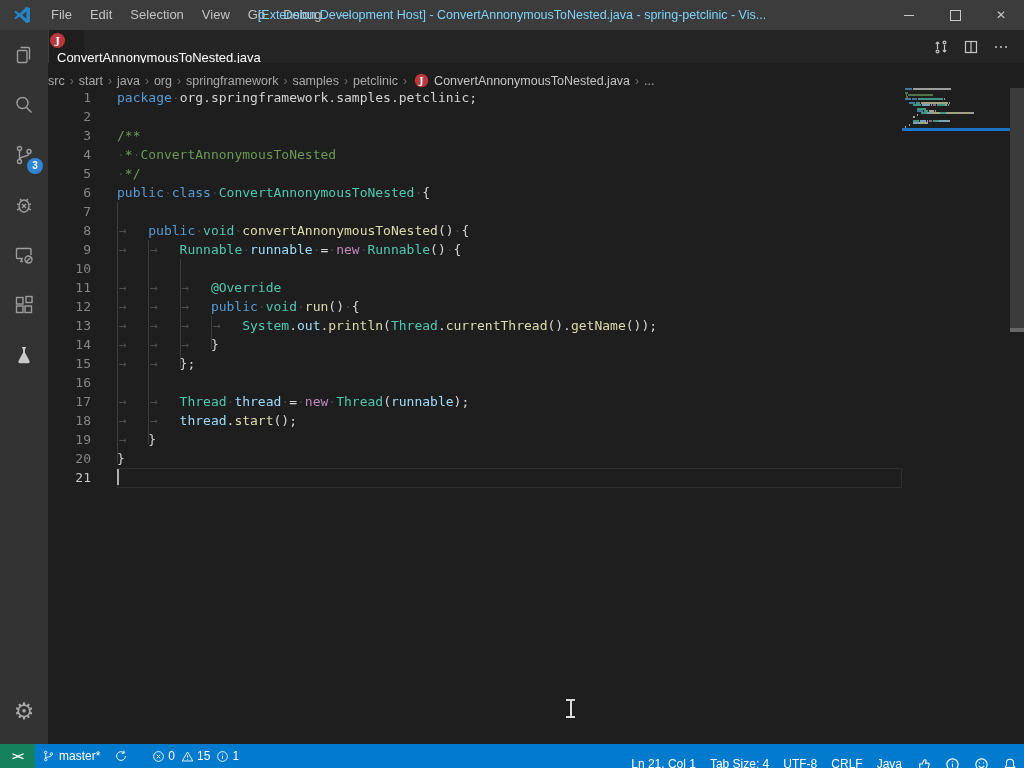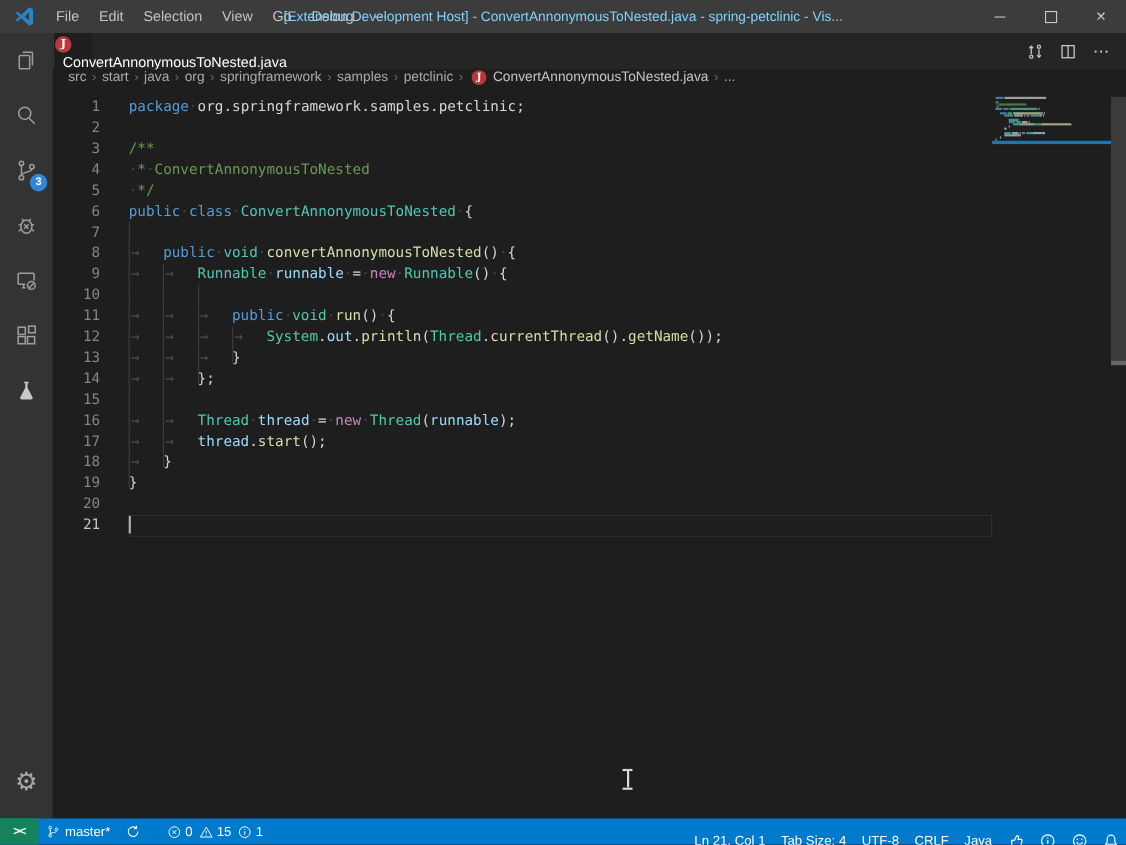--- a/index.html
+++ b/index.html
@@ -33,22 +33,22 @@
   .tab-label{color:#ffffff;font-size:13px;margin:0 8px 0 7px;}
   .tab-close{color:#a0a0a0;font-size:13px;width:18px;text-align:center;}
   .java-icon{width:15px;height:15px;border-radius:50%;background:#b8383d;color:#fff;
              font-size:10px;font-weight:bold;line-height:15px;text-align:center;display:inline-block;
              font-family:"DejaVu Serif",serif;}
   .tab-actions{position:absolute;right:8px;top:30px;height:33px;display:flex;align-items:center;}
   .tab-act{width:30px;height:26px;display:flex;align-items:center;justify-content:center;color:#c5c5c5;}
   .tab-act svg{stroke:#c5c5c5;fill:none;stroke-width:1.2;}
 
   
-  .breadcrumb{left:48px;top:63px;width:976px;height:25px;background:#1e1e1e;display:flex;align-items:flex-start;
-              padding-left:14px;box-sizing:border-box;font-size:12.5px;color:#a9a9a9;}
+  .breadcrumb{left:48px;top:63px;width:976px;height:25px;background:#1e1e1e;display:flex;align-items:flex-end;
+              box-sizing:border-box;font-size:12.5px;color:#a9a9a9;}
   .bc-sep{color:#6e6e6e;margin:0 5px;font-size:12px;}
   .bc-file{color:#c5c5c5;margin-left:5px;}
   .bc-java{margin-left:2px;transform:scale(.9);}
 
   
   .editor{left:48px;top:88px;width:976px;height:656px;background:#1e1e1e;
           font-family:"DejaVu Sans Mono","Liberation Mono",monospace;font-size:13px;}
   .gutter{position:absolute;left:0;top:0;width:64px;}
   .ln{height:19px;line-height:19px;text-align:right;padding-right:21px;color:#858585;font-size:13px;}
   .ln.cur{color:#c6c6c6;}
@@ -267,20 +267,21 @@
       <div class="cl"><span class="tk-kw">package</span><span class="sp">·</span><span class="tk-pl">org.springframework.samples.petclinic;</span></div>
       <div class="cl"></div>
       <div class="cl"><span class="tk-cm">/**</span></div>
       <div class="cl"><span class="sp">·</span><span class="tk-cm">*</span><span class="sp">·</span><span class="tk-cm">ConvertAnnonymousToNested</span></div>
       <div class="cl"><span class="sp">·</span><span class="tk-cm">*/</span></div>
       <div class="cl"><span class="tk-kw">public</span><span class="sp">·</span><span class="tk-kw">class</span><span class="sp">·</span><span class="tk-ty">ConvertAnnonymousToNested</span><span class="sp">·</span><span class="tk-pl">{</span></div>
       <div class="cl"><span class="tab"></span></div>
       <div class="cl"><span class="tab">→</span><span class="tk-kw">public</span><span class="sp">·</span><span class="tk-ty">void</span><span class="sp">·</span><span class="tk-fn">convertAnnonymousToNested</span><span class="tk-pl">()</span><span class="sp">·</span><span class="tk-pl">{</span></div>
       <div class="cl"><span class="tab">→</span><span class="tab">→</span><span class="tk-ty">Runnable</span><span class="sp">·</span><span class="tk-va">runnable</span><span class="sp">·</span><span class="tk-pl">=</span><span class="sp">·</span><span class="tk-nw">new</span><span class="sp">·</span><span class="tk-ty">Runnable</span><span class="tk-pl">()</span><span class="sp">·</span><span class="tk-pl">{</span></div>
       <div class="cl"><span class="tab"></span><span class="tab"></span><span class="tab"></span></div>
+      <div class="cl"><span class="tab">→</span><span class="tab">→</span><span class="tab">→</span><span class="tk-ty">@Override</span></div>
       <div class="cl"><span class="tab">→</span><span class="tab">→</span><span class="tab">→</span><span class="tk-kw">public</span><span class="sp">·</span><span class="tk-ty">void</span><span class="sp">·</span><span class="tk-fn">run</span><span class="tk-pl">()</span><span class="sp">·</span><span class="tk-pl">{</span></div>
       <div class="cl"><span class="tab">→</span><span class="tab">→</span><span class="tab">→</span><span class="tab">→</span><span class="tk-ty">System</span><span class="tk-pl">.</span><span class="tk-va">out</span><span class="tk-pl">.</span><span class="tk-fn">println</span><span class="tk-pl">(</span><span class="tk-ty">Thread</span><span class="tk-pl">.</span><span class="tk-fn">currentThread</span><span class="tk-pl">().</span><span class="tk-fn">getName</span><span class="tk-pl">());</span></div>
       <div class="cl"><span class="tab">→</span><span class="tab">→</span><span class="tab">→</span><span class="tk-pl">}</span></div>
       <div class="cl"><span class="tab">→</span><span class="tab">→</span><span class="tk-pl">};</span></div>
       <div class="cl"><span class="tab"></span><span class="tab"></span></div>
       <div class="cl"><span class="tab">→</span><span class="tab">→</span><span class="tk-ty">Thread</span><span class="sp">·</span><span class="tk-va">thread</span><span class="sp">·</span><span class="tk-pl">=</span><span class="sp">·</span><span class="tk-nw">new</span><span class="sp">·</span><span class="tk-ty">Thread</span><span class="tk-pl">(</span><span class="tk-va">runnable</span><span class="tk-pl">);</span></div>
       <div class="cl"><span class="tab">→</span><span class="tab">→</span><span class="tk-va">thread</span><span class="tk-pl">.</span><span class="tk-fn">start</span><span class="tk-pl">();</span></div>
       <div class="cl"><span class="tab">→</span><span class="tk-pl">}</span></div>
       <div class="cl"><span class="tk-pl">}</span></div>
       <div class="cl"></div>

